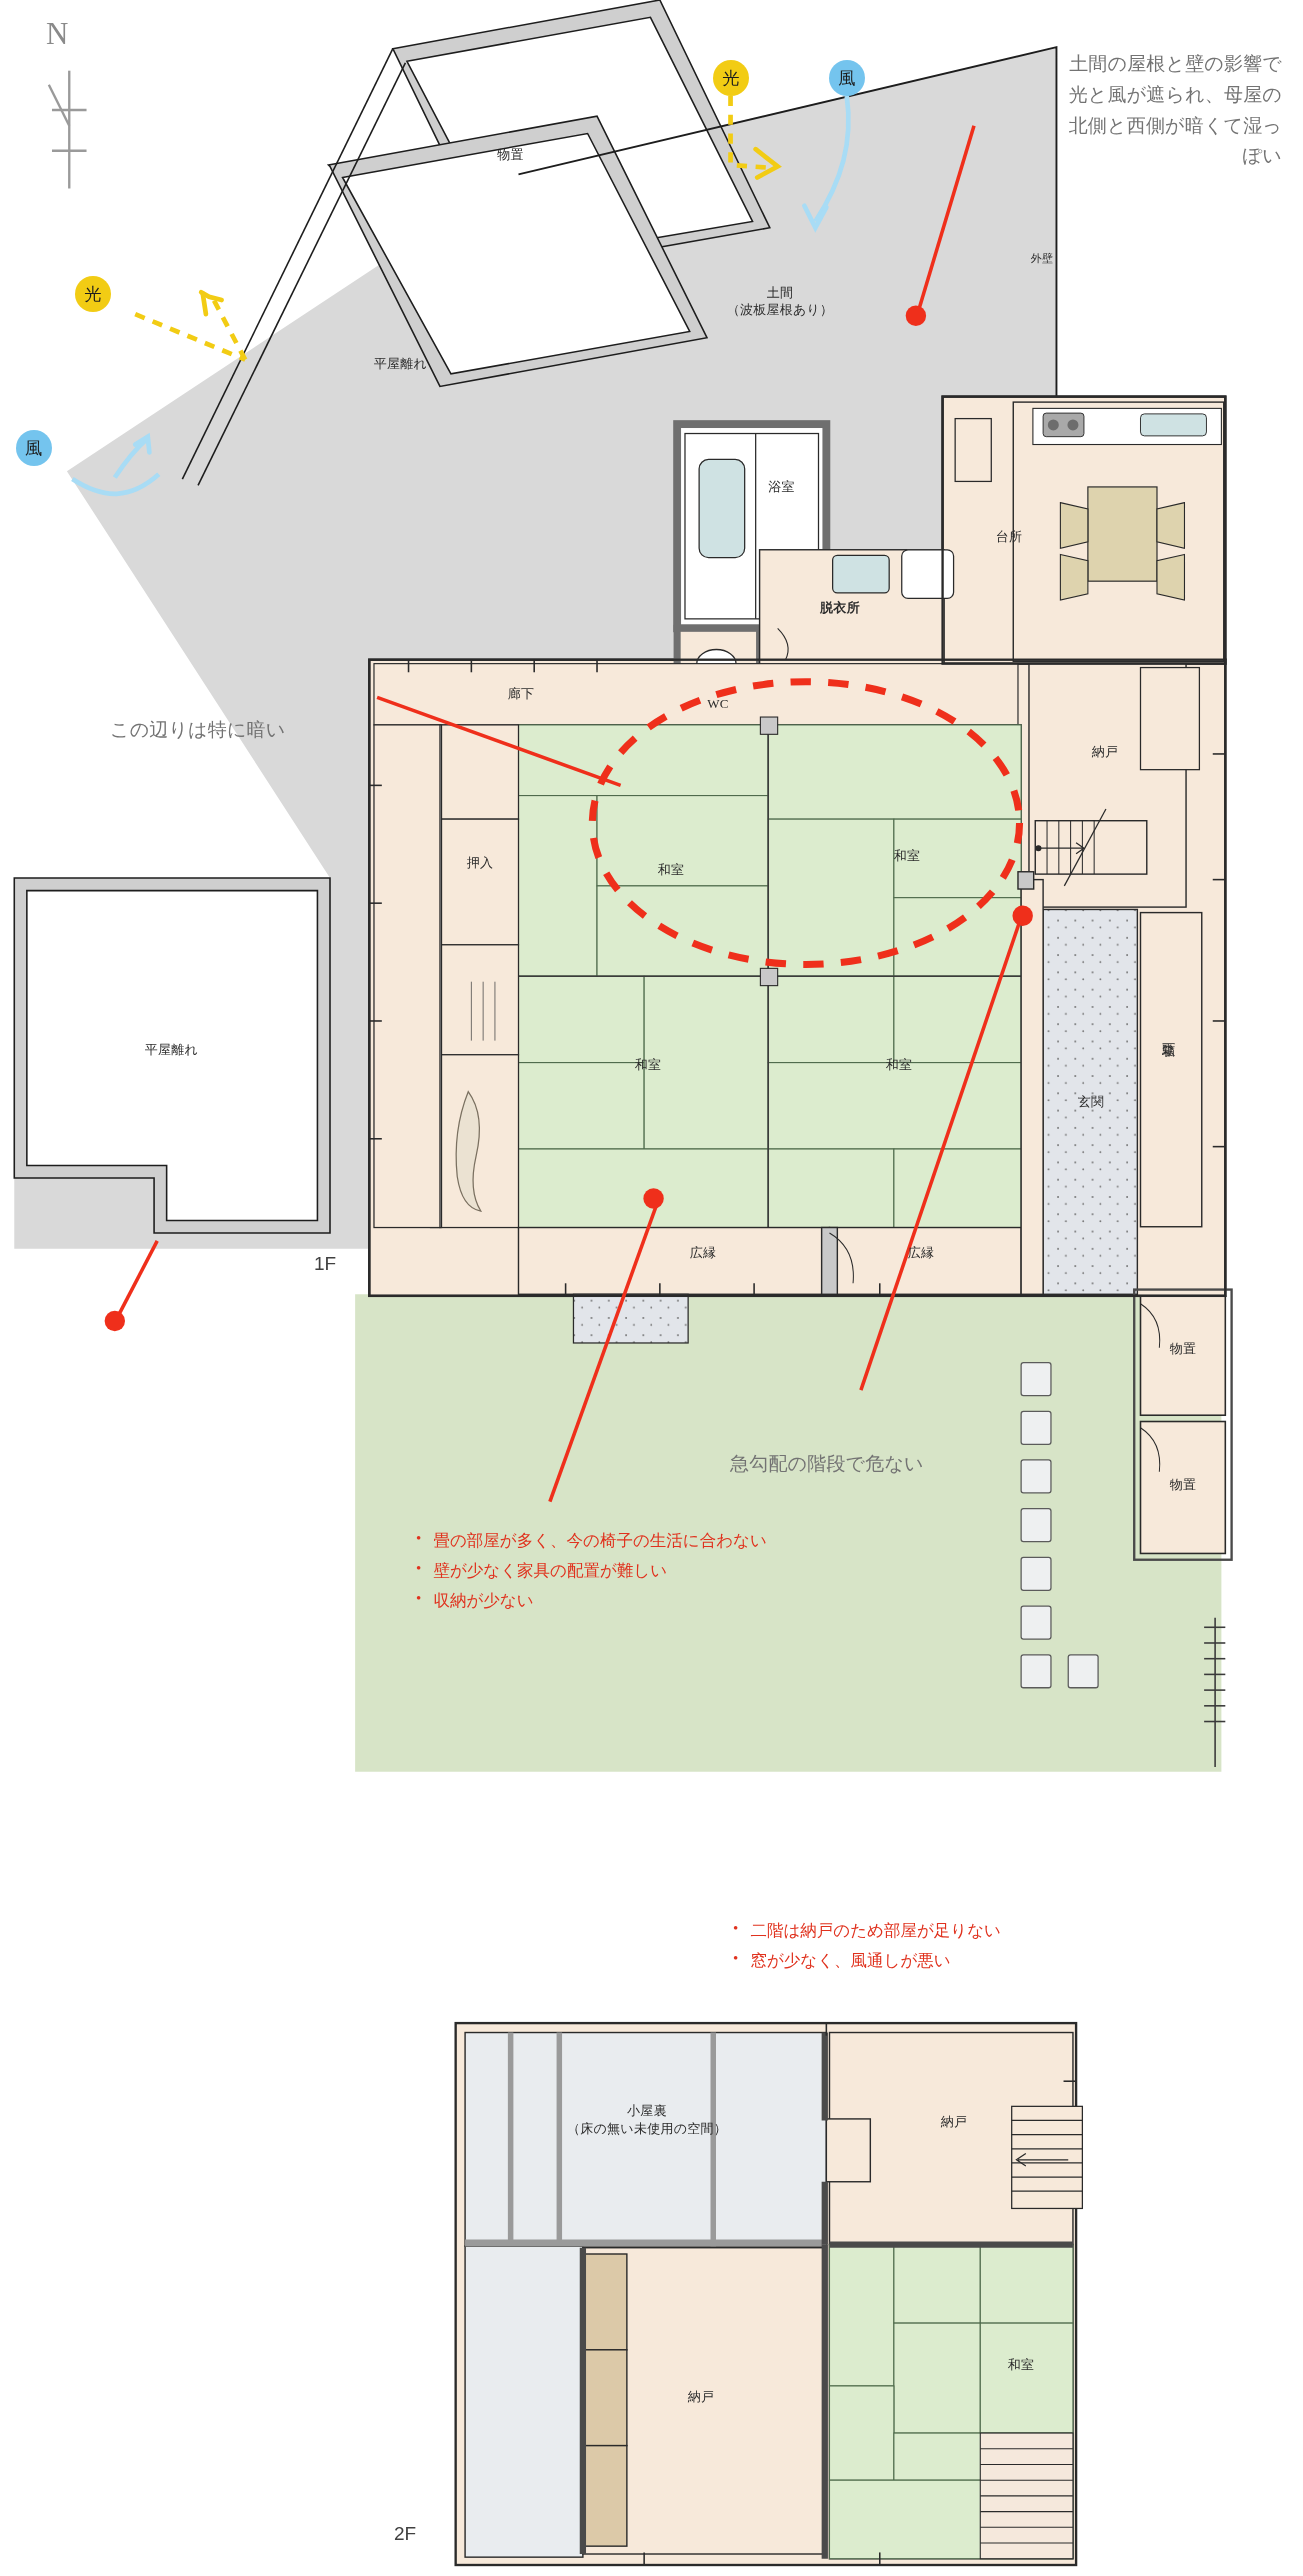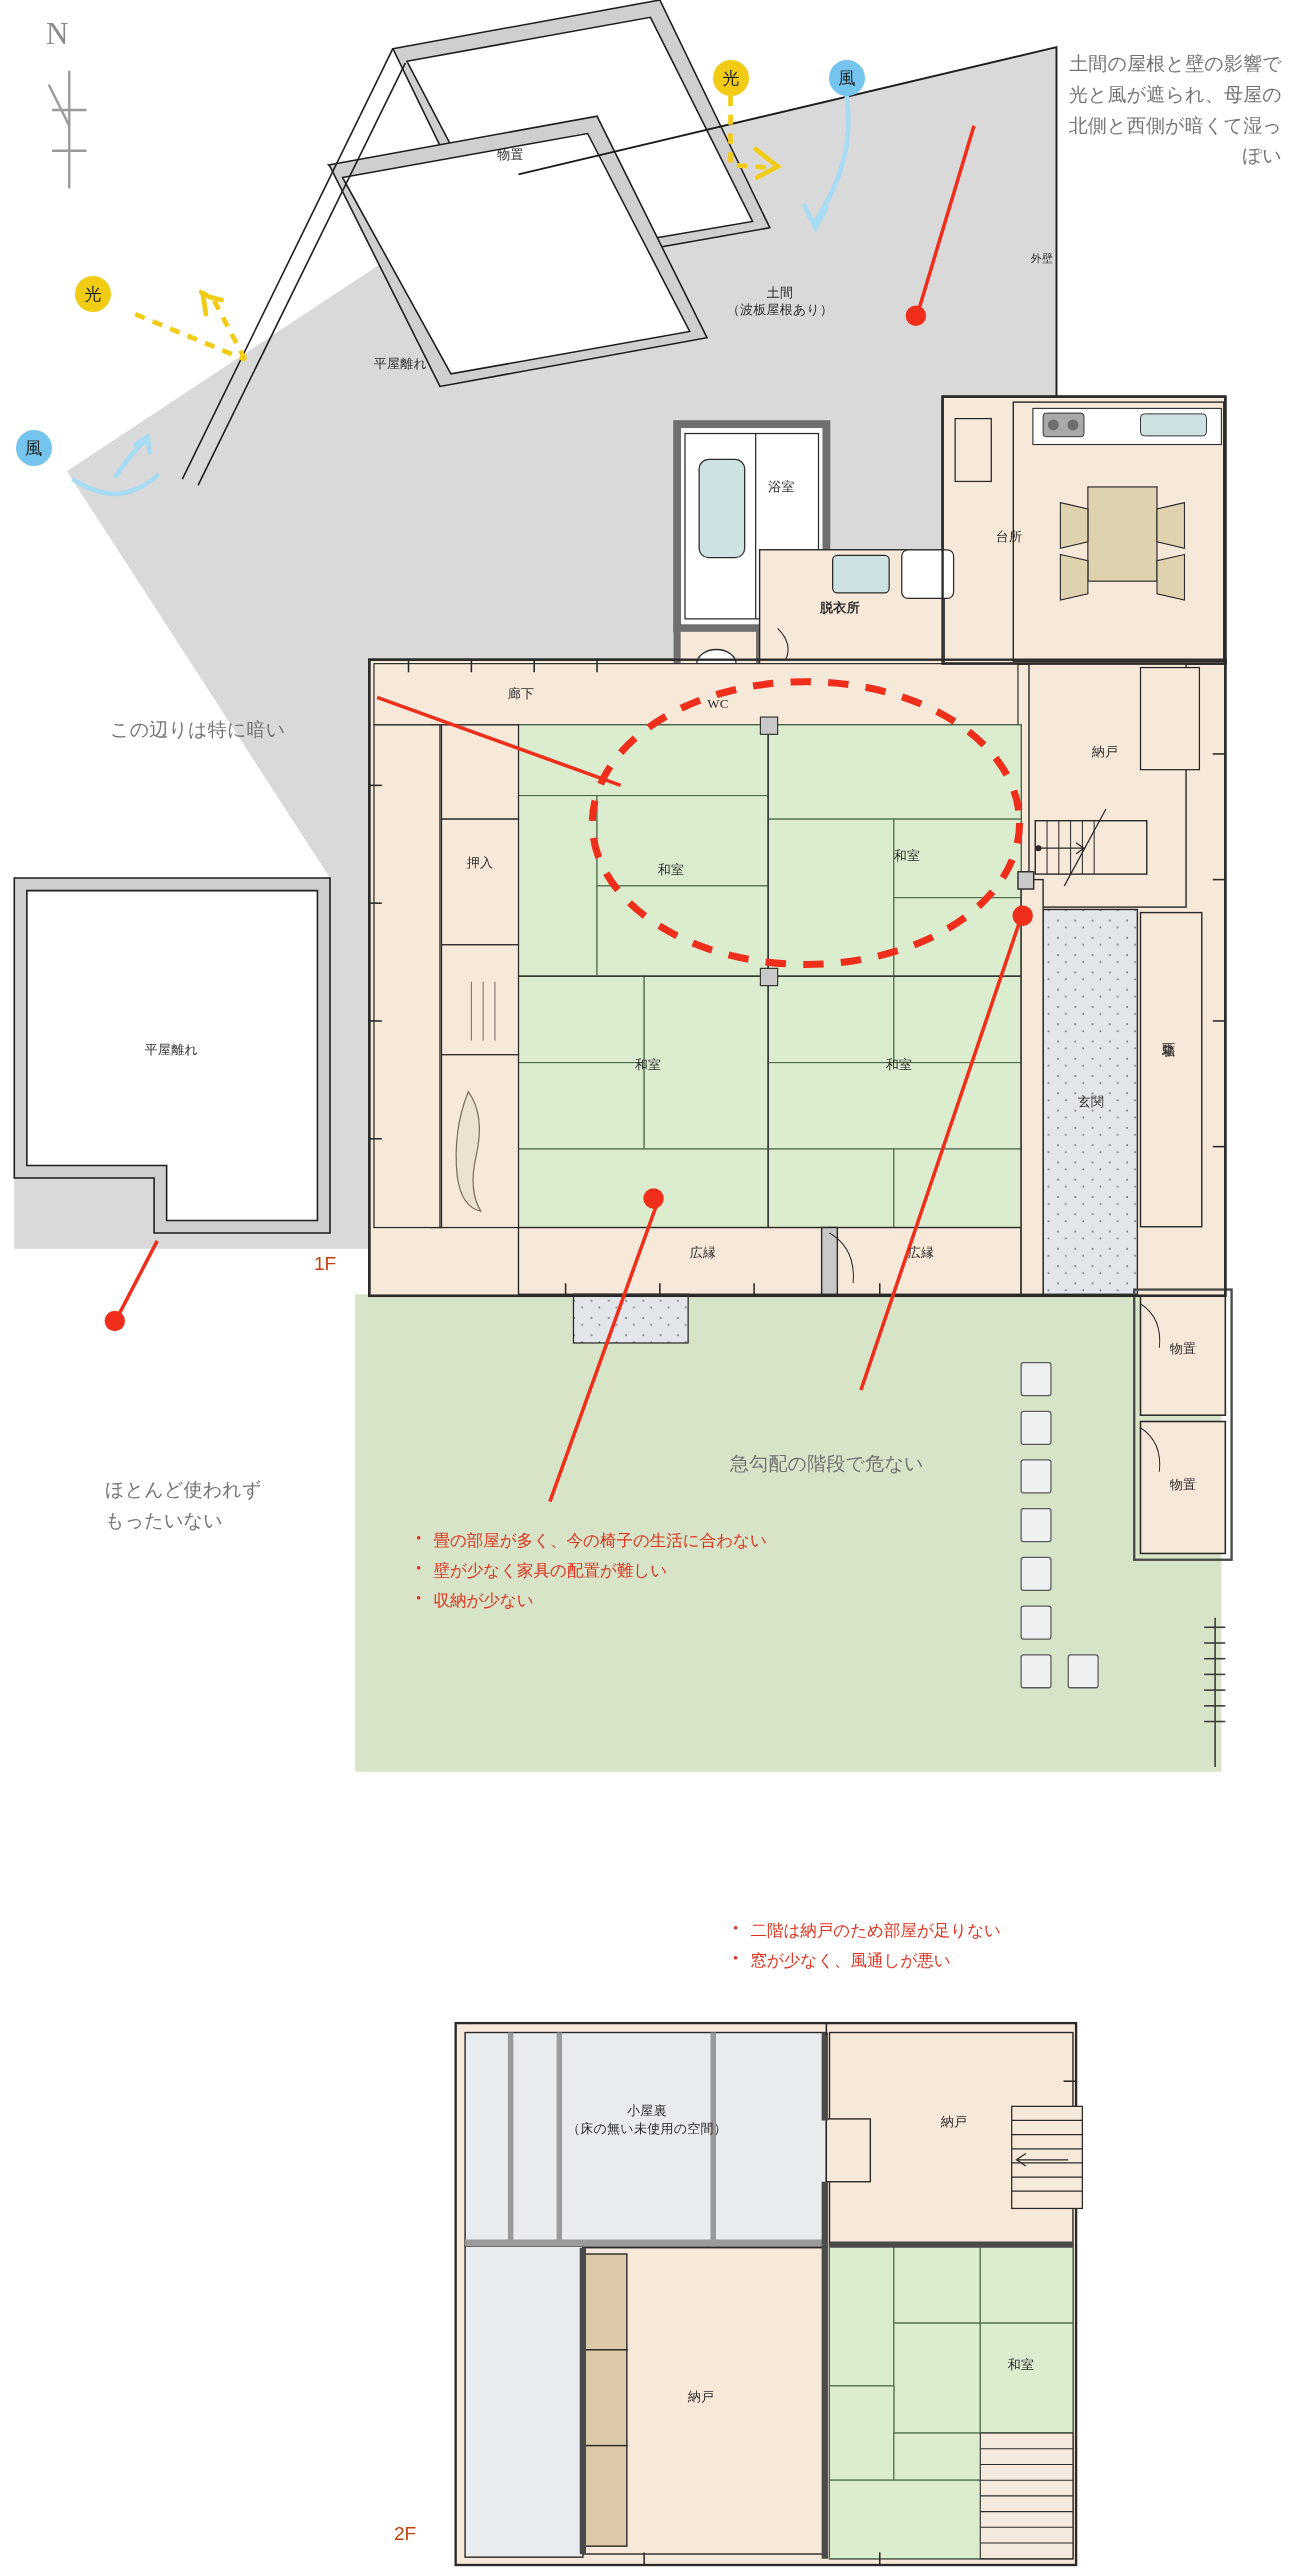--- a/index.html
+++ b/index.html
@@ -20,21 +20,21 @@
   .red{position:absolute;color:#737373;font-size:19px;line-height:1.62;letter-spacing:.01em;}
   .bullets{position:absolute;color:#e0321e;font-size:16.5px;line-height:1.82;}
   .bullets div{position:relative;padding-left:20.4px;}
   .bullets div:before{content:"\2022";position:absolute;left:3.1px;top:-0.8px;font-size:15px;}
 
   .badge{position:absolute;border-radius:50%;display:flex;align-items:center;
          justify-content:center;font-size:17.3px;color:#1d1d1d;}
   .badge.sun{background:#f2cc14;width:36px;height:36px;}
   .badge.wind{background:#74c4ee;width:36px;height:36px;}
 
-  .floorlbl{position:absolute;color:#c2410c;font-size:19px;
+  .floorlbl{position:absolute;color:#404040;font-size:19px;
             font-family:"Liberation Sans","DejaVu Sans",sans-serif;}
   .northlbl{position:absolute;color:#8a8a8a;font-size:31px;
             font-family:"Liberation Serif",serif;}
 </style>
 </head>
 <body>
 
 <div class="stage">
 
 <svg class="plan" viewBox="0 0 1660 3280">
@@ -412,22 +412,20 @@
 <div class="badge sun" style="left:713px;top:60px;">光</div>
 <div class="badge wind" style="left:829px;top:60px;">風</div>
 <div class="badge sun" style="left:75px;top:276px;">光</div>
 <div class="badge wind" style="left:15.7px;top:430px;">風</div>
 
 <div class="red" style="left:968px;top:49px;width:314px;text-align:right;white-space:pre-line;">土間の屋根と壁の影響で
 光と風が遮られ、母屋の
 北側と西側が暗くて湿っ
 ぽい</div>
 <div class="red" style="left:110px;top:715px;width:267px;white-space:pre-line;">この辺りは特に暗い</div>
-<div class="red" style="left:105px;top:1475px;width:259px;white-space:pre-line;">ほとんど使われず
-もったいない</div>
 <div class="red" style="left:730px;top:1449px;width:330px;white-space:pre-line;">急勾配の階段で危ない</div>
 
 <div class="bullets" style="left:413px;top:1526px;width:581px;">
   <div>畳の部屋が多く、今の椅子の生活に合わない</div>
   <div>壁が少なく家具の配置が難しい</div>
   <div>収納が少ない</div>
 </div>
 
 <div class="lbl" style="left:478px;top:2102px;width:338px;white-space:pre-line;line-height:1.42;">小屋裏
 （床の無い未使用の空間）</div>

